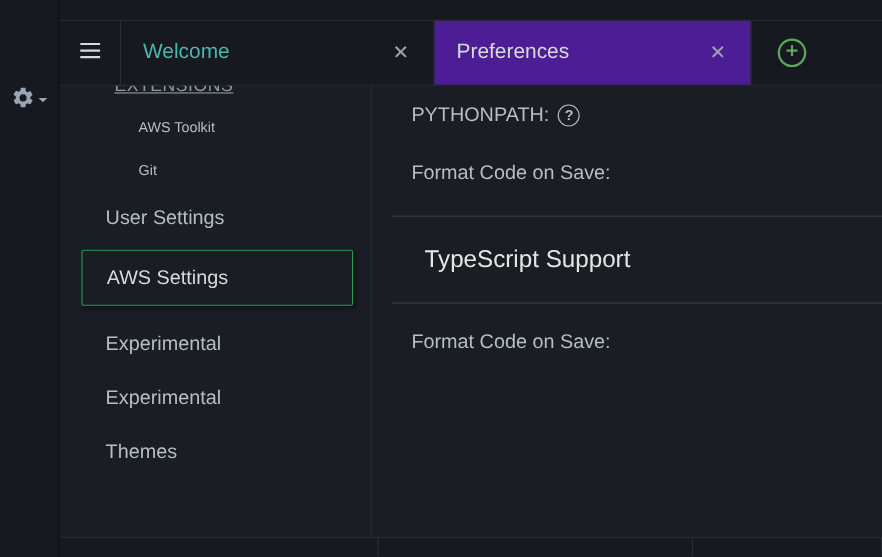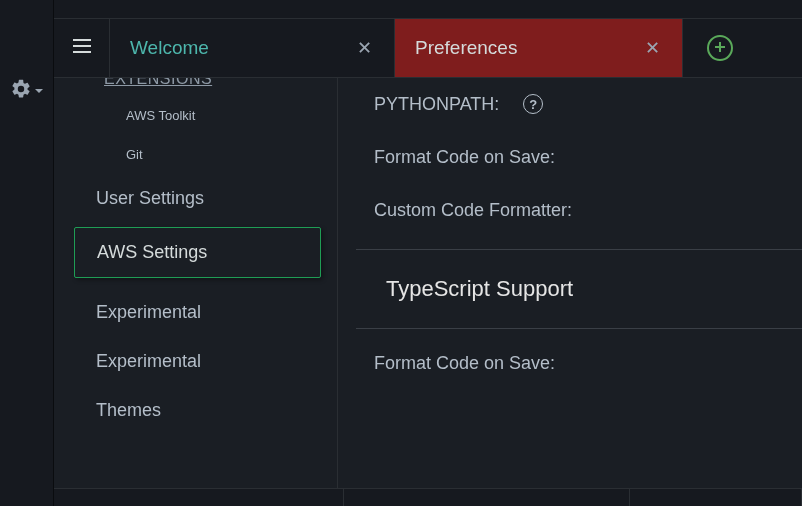--- a/index.html
+++ b/index.html
@@ -68,21 +68,21 @@
     display: flex;
     align-items: center;
     justify-content: space-between;
     padding: 0 18px 0 20px;
     border-right: 1px solid #2a2e33;
     cursor: pointer;
     gap: 40px;
     min-width: 0;
   }
   .tab.welcome { width: 285px; color: #4db6ac; font-size: 19px; }
-  .tab.prefs { width: 288px; color: #d5dbdb; font-size: 19px; background: #7f1d1d; }
+  .tab.prefs { width: 288px; color: #d5dbdb; font-size: 19px; background: #4c1d95; }
   .tab .close {
     color: #9aa5b1;
     font-size: 18px;
     padding: 0 4px;
     cursor: pointer;
     line-height: 1;
   }
   .tab-plus {
     flex: 1;
     display: flex;
@@ -149,21 +149,22 @@
     flex: 1;
     overflow: hidden;
     padding: 0;
     position: relative;
   }
   .field {
     font-size: 18px;
     color: #b4bec9;
     padding: 16px 0 16px 36px;
     display: flex;
-    gap: 24px;
+    align-items: center;
+    gap: 8px;
   }
   .field .help {
     display: inline-flex;
     width: 20px;
     height: 20px;
     border: 1.5px solid #b4bec9;
     border-radius: 50%;
     align-items: center;
     justify-content: center;
     font-size: 13px;
@@ -267,23 +268,20 @@
       </div>
 
       <div class="panel">
         <div class="field">
           <span>PYTHONPATH:</span>
           <span class="help">?</span>
         </div>
         <div class="field">
           <span>Format Code on Save:</span>
         </div>
-        <div class="field">
-          <span>Custom Code Formatter:</span>
-        </div>
 
         <div class="section">TypeScript Support</div>
 
         <div class="field">
           <span>Format Code on Save:</span>
         </div>
       </div>
     </div>
 
     <div class="status">

